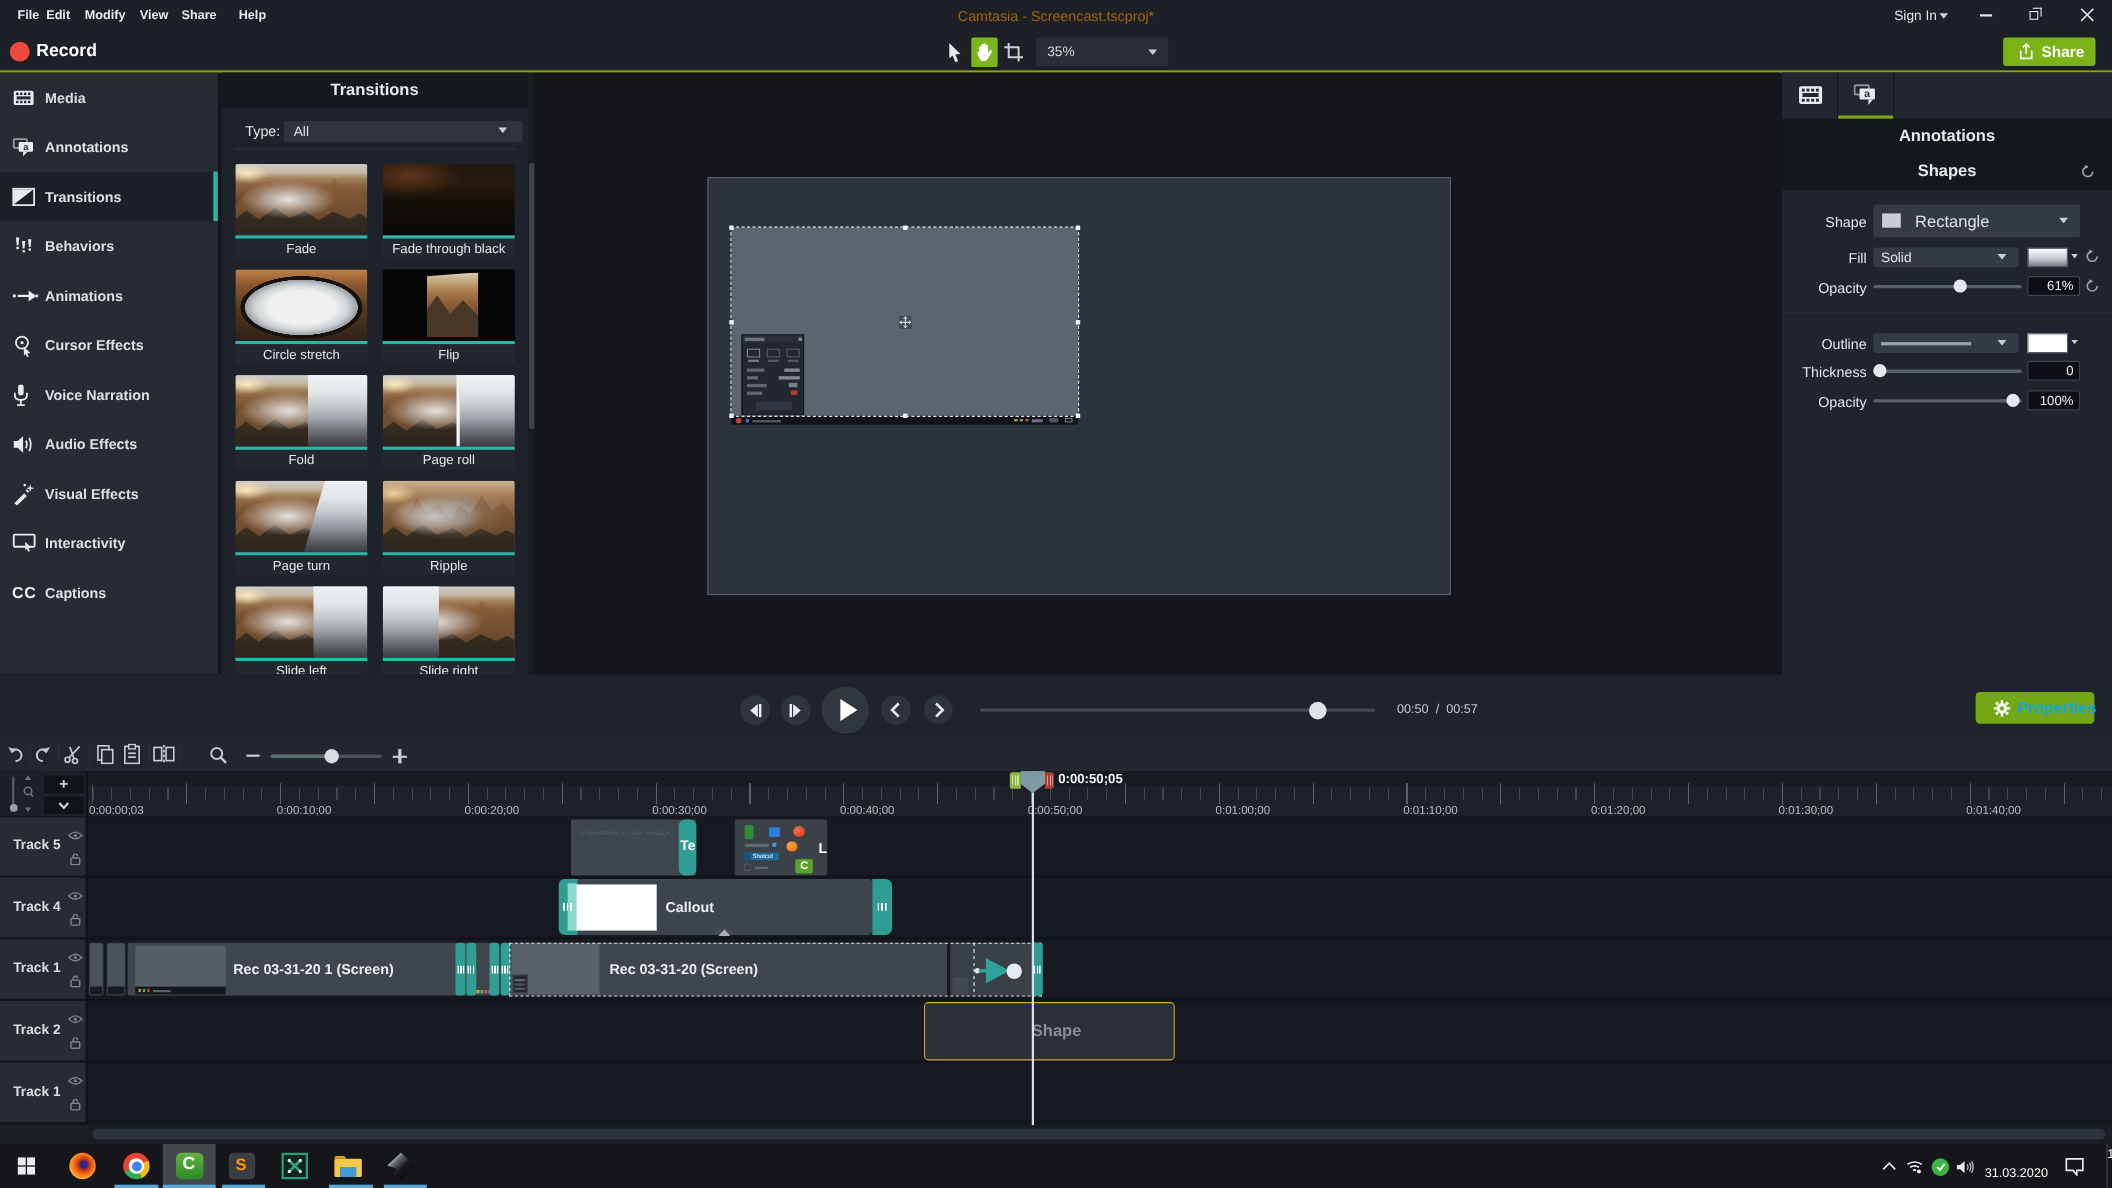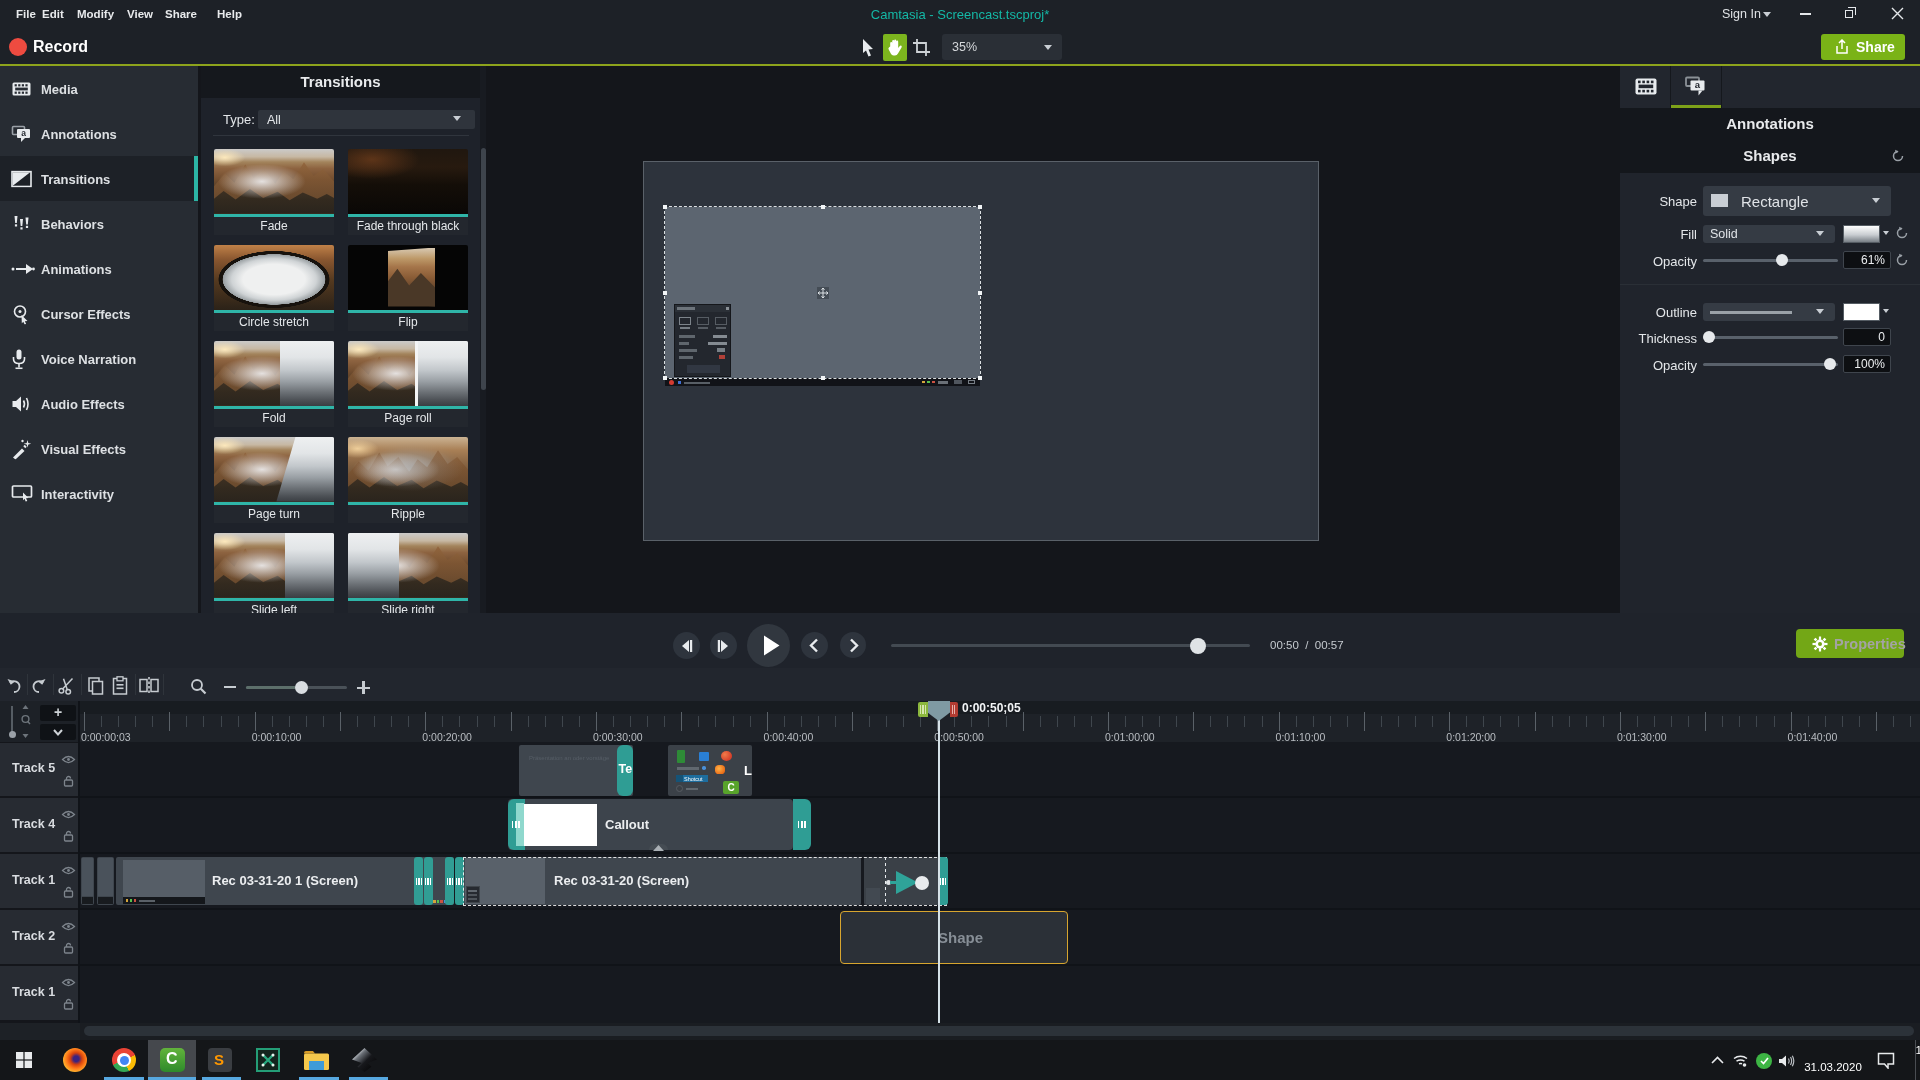--- a/index.html
+++ b/index.html
@@ -67,21 +67,21 @@
 </style></head><body>
 <div id="app">
 
 <div id="topbar" class="abs"></div>
 <span class="abs menu" style="left:16px">File</span>
 <span class="abs menu" style="left:42px">Edit</span>
 <span class="abs menu" style="left:77px">Modify</span>
 <span class="abs menu" style="left:127px">View</span>
 <span class="abs menu" style="left:165px">Share</span>
 <span class="abs menu" style="left:217px">Help</span>
-<span class="abs" style="left:840px;top:7px;width:240px;text-align:center;font-size:13px;color:#14b8a6">Camtasia - Screencast.tscproj*</span>
+<span class="abs" style="left:840px;top:7px;width:240px;text-align:center;font-size:13px;color:#a16207">Camtasia - Screencast.tscproj*</span>
 <span class="abs" style="left:1722px;top:7px;font-size:12.5px;color:#dfe2e5">Sign In</span>
 <div class="abs caret" style="left:1763px;top:12px"></div>
 <div class="abs" style="left:1800px;top:13px;width:11px;height:2px;background:#e4e7ea"></div>
 <div class="abs" style="left:1845px;top:10px;width:8px;height:8px;border:1.3px solid #e4e7ea"></div>
 <div class="abs" style="left:1848px;top:7px;width:8px;height:8px;border:1.3px solid #e4e7ea;border-bottom:none;border-left:none"></div>
 <svg class="abs" style="left:1891px;top:7px" width="13" height="13" viewBox="0 0 13 13">
       <path d="M1 1 L12 12 M12 1 L1 12" stroke="#e4e7ea" stroke-width="1.4"></path>
     </svg>
 <div class="abs" style="left:9px;top:38px;width:18px;height:18px;border-radius:50%;background:#ee4b40"></div>
 <span class="abs b" style="left:33px;top:38px;font-size:16px;color:#fff">Record</span>
@@ -195,20 +195,26 @@
         <circle cx="11.5" cy="2.5" r="1.2" fill="#e8ebee"></circle>
       </svg>
       <span class="lbl">Visual Effects</span>
     </div>
 <div class="abs sideitem" style="top:471.0px">
       <svg width="22" height="19" viewBox="0 0 22 19">
         <rect x="1.5" y="1.5" width="19" height="11" rx="1" fill="none" stroke="#e8ebee" stroke-width="1.7"></rect>
         <path d="M12 8 L17.5 13.5 L15 13.8 L16.3 16.4 L14.7 17 L13.5 14.3 L12 15.8 Z" fill="#e8ebee"></path>
       </svg>
       <span class="lbl">Interactivity</span>
+    </div>
+<div class="abs sideitem" style="top:516.0px">
+      <svg width="26" height="16" viewBox="0 0 26 16">
+        <text x="0" y="13" font-size="14.5" font-weight="bold" fill="#e8ebee" font-family="Liberation Sans" letter-spacing="0.5">CC</text>
+      </svg>
+      <span class="lbl">Captions</span>
     </div>
 <div id="tpanel" class="abs">
       <div id="tpanel-title" class="abs">Transitions</div>
 <span class="abs" style="left:22px;top:46px;font-size:13px;color:#e3e6e9">Type:</span>
 <div class="abs" style="left:57px;top:44px;width:217px;height:19px;background:#2f343c;border-radius:2px"></div>
 <span class="abs" style="left:66px;top:47px;font-size:12.5px;color:#e3e6e9">All</span>
 <div class="abs caret" style="left:252px;top:50px"></div>
 <div class="abs" style="left:12px;top:69px;width:256px;height:1px;background:#30353d"></div>
 <div class="abs thumb v-fade" style="left:13px;top:82.5px">
         <div class="ridge1"></div>
@@ -447,21 +453,21 @@
         <rect x="6.9" y="12.1" width="2.2" height="3.4"></rect>
         <rect x="0.5" y="6.9" width="3.4" height="2.2"></rect>
         <rect x="12.1" y="6.9" width="3.4" height="2.2"></rect>
         <rect x="2.2" y="2.2" width="2.6" height="2.6" transform="rotate(45 3.5 3.5)"></rect>
         <rect x="11.2" y="2.2" width="2.6" height="2.6" transform="rotate(45 12.5 3.5)"></rect>
         <rect x="2.2" y="11.2" width="2.6" height="2.6" transform="rotate(45 3.5 12.5)"></rect>
         <rect x="11.2" y="11.2" width="2.6" height="2.6" transform="rotate(45 12.5 12.5)"></rect>
       </g>
 <circle cx="8" cy="8" r="2" fill="#73a716"></circle>
     </svg>
-<span class="abs b" style="left:1834px;top:636px;font-size:14.5px;color:#a3a3a3">Properties</span>
+<span class="abs b" style="left:1834px;top:636px;font-size:14.5px;color:#0ea5e9">Properties</span>
 <div id="toolbar" class="abs"></div>
 <svg class="abs" style="left:6px;top:678px" width="16" height="15" viewBox="0 0 16 15">
       <path d="M4 5 A5.5 5.5 0 0 1 13.5 9 A5.5 5.5 0 0 1 8 14" fill="none" stroke="#c6cbd0" stroke-width="1.8"></path>
       <path d="M1.5 1 L4.8 6.8 L9 3.5 Z" fill="#c6cbd0"></path>
     </svg>
 <svg class="abs" style="left:31px;top:678px" width="16" height="15" viewBox="0 0 16 15">
       <path d="M12 5 A5.5 5.5 0 0 0 2.5 9 A5.5 5.5 0 0 0 8 14" fill="none" stroke="#c6cbd0" stroke-width="1.8"></path>
       <path d="M14.5 1 L11.2 6.8 L7 3.5 Z" fill="#c6cbd0"></path>
     </svg>
 <svg class="abs" style="left:58px;top:677px" width="18" height="18" viewBox="0 0 18 18">

